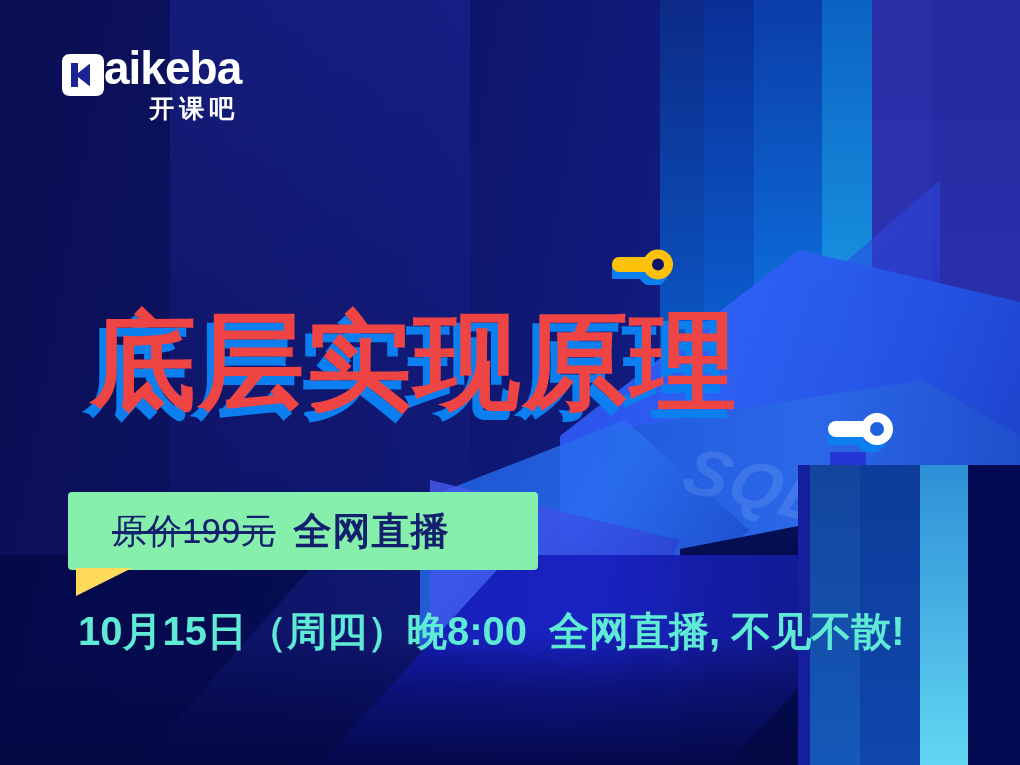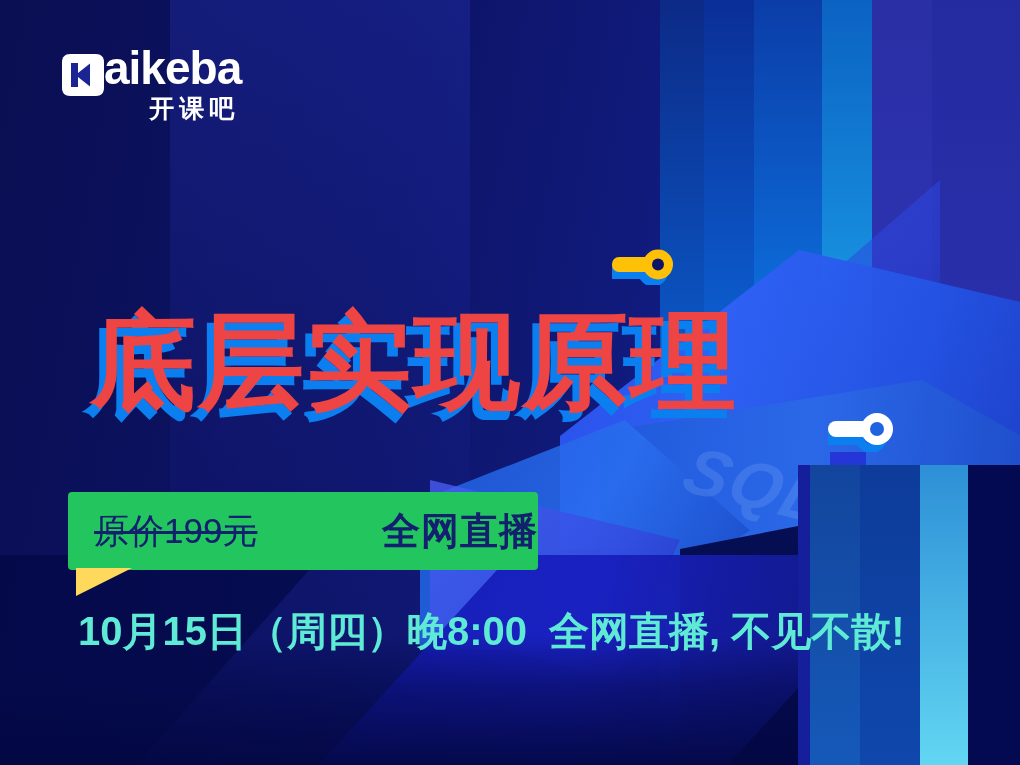--- a/index.html
+++ b/index.html
@@ -201,28 +201,27 @@
   }
 
   
   .badge-wrap {
     position: absolute;
     left: 68px; top: 492px;
     width: 470px;
   }
   .badge {
     position: relative;
-    background: #22c55e;
+    background: #86efac;
     height: 78px;
     border-radius: 4px;
     display: flex;
     align-items: center;
-    padding-left: 26px;
+    padding-left: 44px;
     gap: 18px;
-    justify-content: space-between;
   }
   .badge::after {
     content: "";
     position: absolute;
     left: 8px; bottom: -26px;
     width: 0; height: 0;
     border-left: 0 solid transparent;
     border-right: 56px solid transparent;
     border-top: 28px solid #ffd95b;
   }

